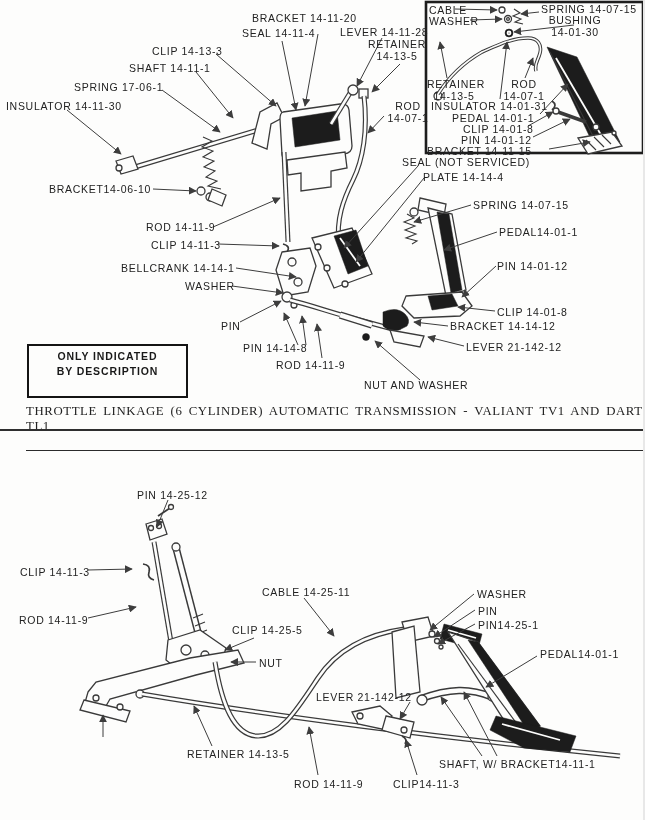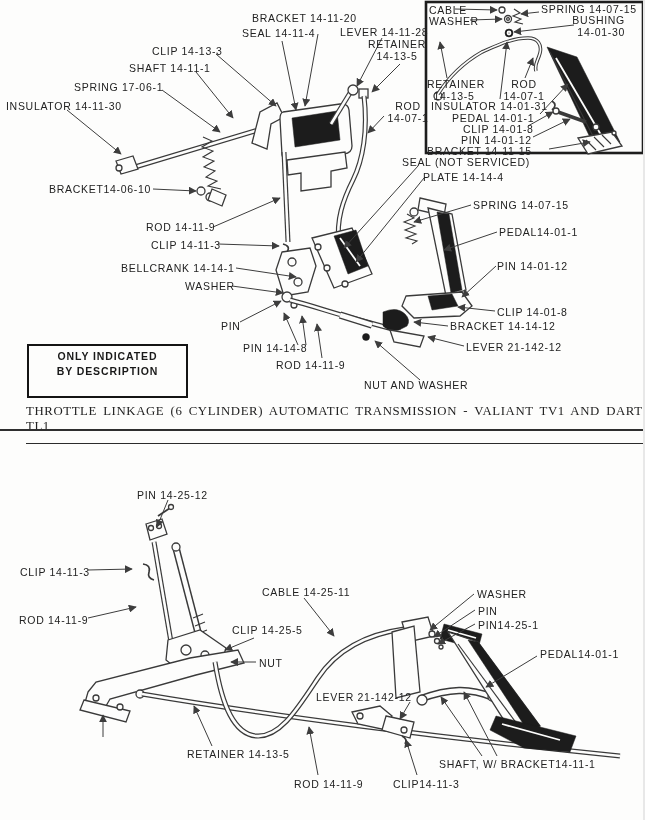--- a/index.html
+++ b/index.html
@@ -21,21 +21,21 @@
   .ws{stroke:#fdfdfc;stroke-width:1.8;fill:none;}
   
   .lbl{position:absolute;font-size:10.5px;line-height:1.18;letter-spacing:.7px;
        color:#222;white-space:pre-line;}
   .note-box{position:absolute;left:27px;top:344px;width:157px;height:47px;
        border:2.5px solid #141414;background:#fdfdfc;text-align:center;
        font-weight:bold;font-size:10.5px;letter-spacing:.9px;line-height:1.45;
        color:#191919;padding-top:3px;box-sizing:content-box;}
   .caption{position:absolute;left:26px;top:404px;font-family:"Liberation Serif",serif;
        font-size:12.8px;letter-spacing:.6px;word-spacing:2.5px;color:#222;
-       border-bottom:1.4px solid #2b2b2b;padding-bottom:9px;}
+       border-bottom:1.4px solid #2b2b2b;padding-bottom:16px;}
   .rule{position:absolute;left:0;top:429px;width:645px;height:2.2px;background:#2f2f2f;}
 </style>
 </head>
 <body>
 
 <div class="page">
 
 <svg class="art" width="645" height="820" viewBox="0 0 645 820">
   <defs>
     <marker id="arr" viewBox="0 0 10 10" refX="9" refY="5" markerWidth="8" markerHeight="8" orient="auto-start-reverse">
@@ -290,21 +290,21 @@
 <div class="lbl" style="left:497px;top:306px">CLIP 14-01-8</div>
 <div class="lbl" style="left:450px;top:320px">BRACKET 14-14-12</div>
 <div class="lbl" style="left:243px;top:342px">PIN 14-14-8</div>
 <div class="lbl" style="left:466px;top:341px">LEVER 21-142-12</div>
 <div class="lbl" style="left:276px;top:359px">ROD 14-11-9</div>
 <div class="lbl" style="left:364px;top:379px">NUT AND WASHER</div>
 
 <div class="lbl" style="left:429px;top:4px">CABLE</div>
 <div class="lbl" style="left:429px;top:15px">WASHER</div>
 <div class="lbl" style="left:541px;top:3px">SPRING 14-07-15</div>
-<div class="lbl" style="left:559px;top:14px;width:66px;text-align:right">BUSHING
+<div class="lbl" style="left:542px;top:14px;width:66px;text-align:center">BUSHING
 14-01-30</div>
 <div class="lbl" style="left:427px;top:78px;width:54px;text-align:center">RETAINER
 14-13-5</div>
 <div class="lbl" style="left:500px;top:78px;width:48px;text-align:center">ROD
 14-07-1</div>
 <div class="lbl" style="left:431px;top:100px">INSULATOR 14-01-31</div>
 <div class="lbl" style="left:452px;top:112px">PEDAL 14-01-1</div>
 <div class="lbl" style="left:463px;top:123px">CLIP 14-01-8</div>
 <div class="lbl" style="left:461px;top:134px">PIN 14-01-12</div>
 <div class="lbl" style="left:427px;top:145px">BRACKET 14-11-15</div>

